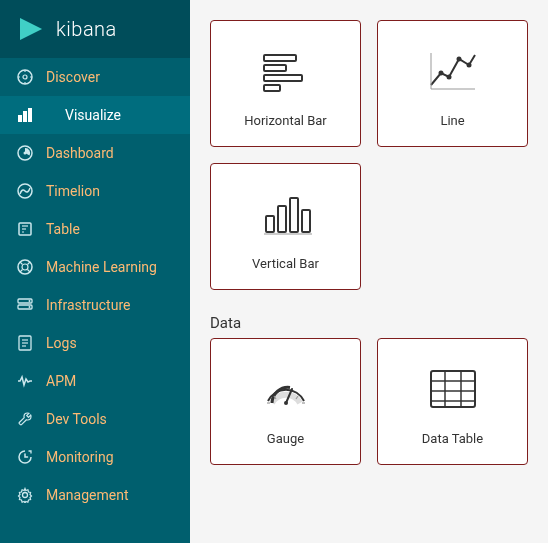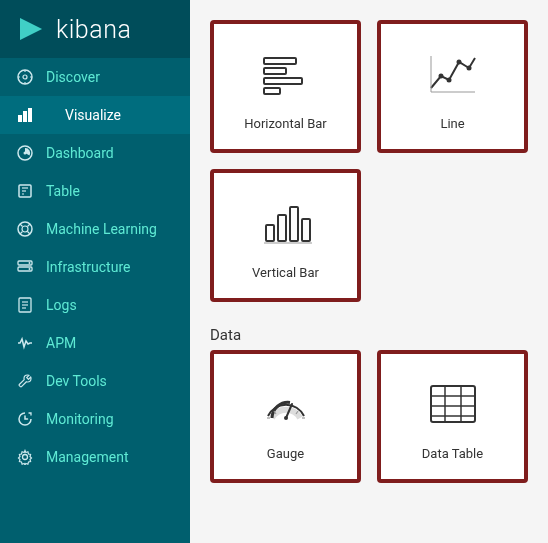--- a/index.html
+++ b/index.html
@@ -31,40 +31,40 @@
       background: #004d5a;
       gap: 10px;
     }
 
     .kibana-logo-icon {
       width: 30px;
       height: 30px;
     }
 
     .sidebar-logo-text {
-      font-size: 25px;
+      font-size: 20px;
       font-weight: 300;
       color: #fff;
       letter-spacing: 0.5px;
     }
 
     .sidebar-nav {
       display: flex;
       flex-direction: column;
       flex: 1;
     }
 
     .nav-item {
       display: flex;
       align-items: center;
       padding: 10px 16px;
       gap: 12px;
       cursor: pointer;
       font-size: 14px;
-      color: #5eead4;
+      color: #fdba74;
       transition: background 0.15s;
     }
 
     .nav-item.active {
       background: #006d7e;
       color: #fff;
       gap: 31px;
     }
 
     .nav-icon {
@@ -86,21 +86,21 @@
 
     .viz-grid {
       display: grid;
       grid-template-columns: 1fr 1fr;
       gap: 16px;
       margin-bottom: 24px;
     }
 
     .viz-card {
       background: #fff;
-      border: 4px solid #7f1d1d;
+      border: 1px solid #7f1d1d;
       border-radius: 4px;
       display: flex;
       flex-direction: column;
       align-items: center;
       padding: 24px 16px 18px;
       cursor: pointer;
       transition: box-shadow 0.15s;
       min-height: 120px;
     }
 
@@ -168,20 +168,29 @@
       <span class="nav-icon">
         <svg width="16" height="16" viewBox="0 0 16 16" fill="none">
           <circle cx="8" cy="8" r="7" stroke="#cce8ed" stroke-width="1.5"></circle>
           <path d="M8 8 L8 3 A5 5 0 0 1 12.5 10.5 Z" fill="#cce8ed"></path>
           <circle cx="8" cy="8" r="1.5" fill="#cce8ed"></circle>
         </svg>
       </span>
       <span>Dashboard</span>
     </div>
 
+    <div class="nav-item">
+      <span class="nav-icon">
+        <svg width="16" height="16" viewBox="0 0 16 16" fill="none">
+          <circle cx="8" cy="8" r="7" stroke="#cce8ed" stroke-width="1.5"></circle>
+          <path d="M3 11 Q5 5 8 8 Q11 11 13 5" stroke="#cce8ed" stroke-width="1.5" fill="none"></path>
+        </svg>
+      </span>
+      <span>Timelion</span>
+    </div>
 
     <div class="nav-item">
       <span class="nav-icon">
         <svg width="16" height="16" viewBox="0 0 16 16" fill="none">
           <rect x="2" y="2" width="12" height="12" rx="1" stroke="#cce8ed" stroke-width="1.5"></rect>
           <line x1="5" y1="5" x2="11" y2="5" stroke="#cce8ed" stroke-width="1.2"></line>
           <line x1="5" y1="8" x2="9" y2="8" stroke="#cce8ed" stroke-width="1.2"></line>
           <line x1="5" y1="11" x2="7" y2="11" stroke="#cce8ed" stroke-width="1.2"></line>
         </svg>
       </span>

